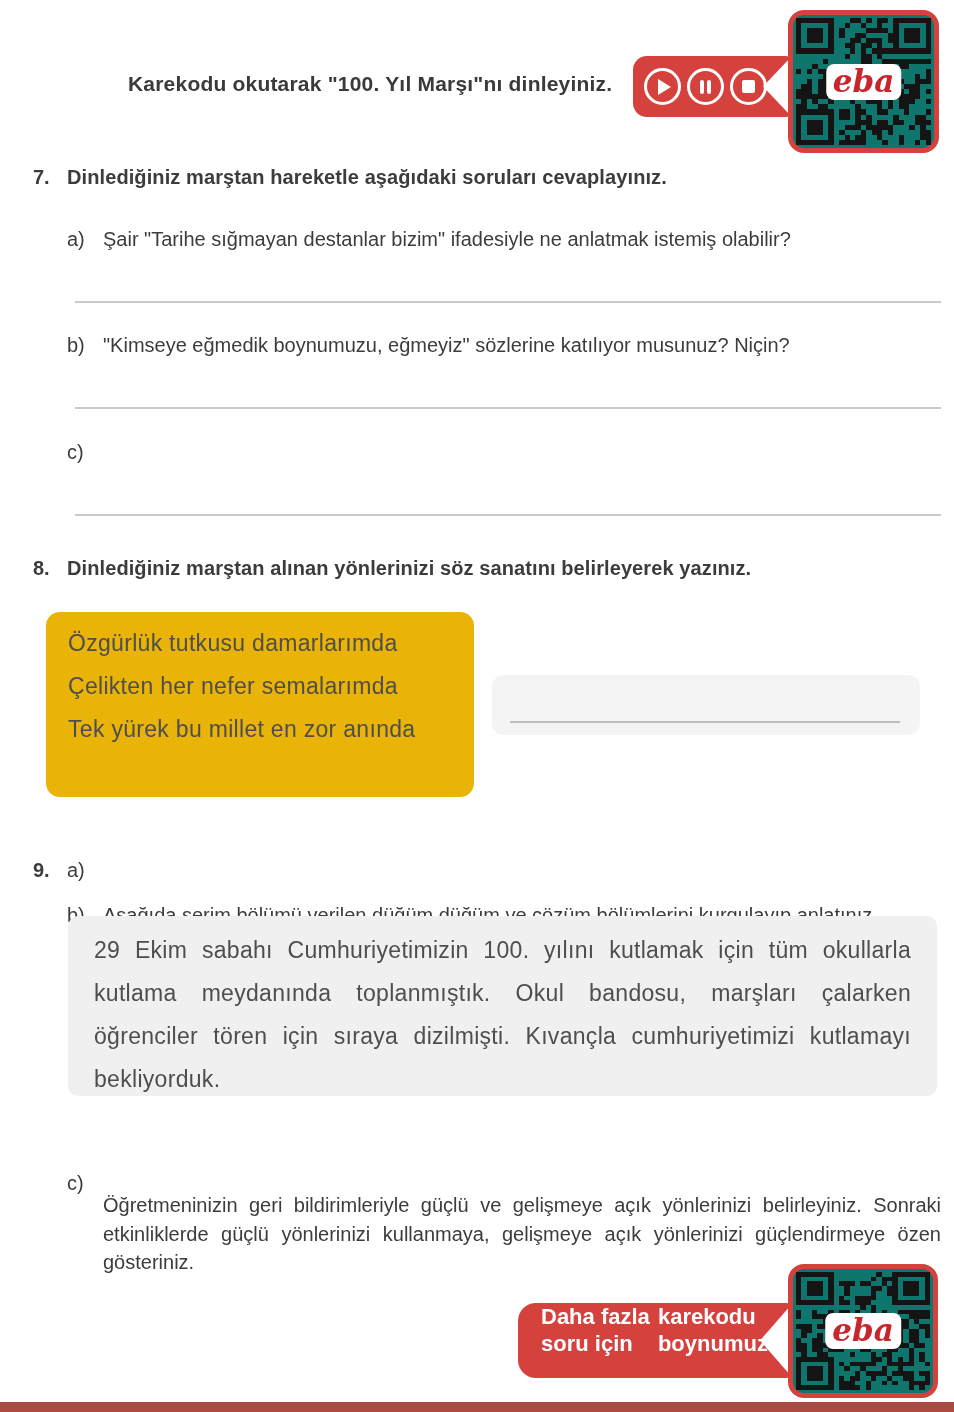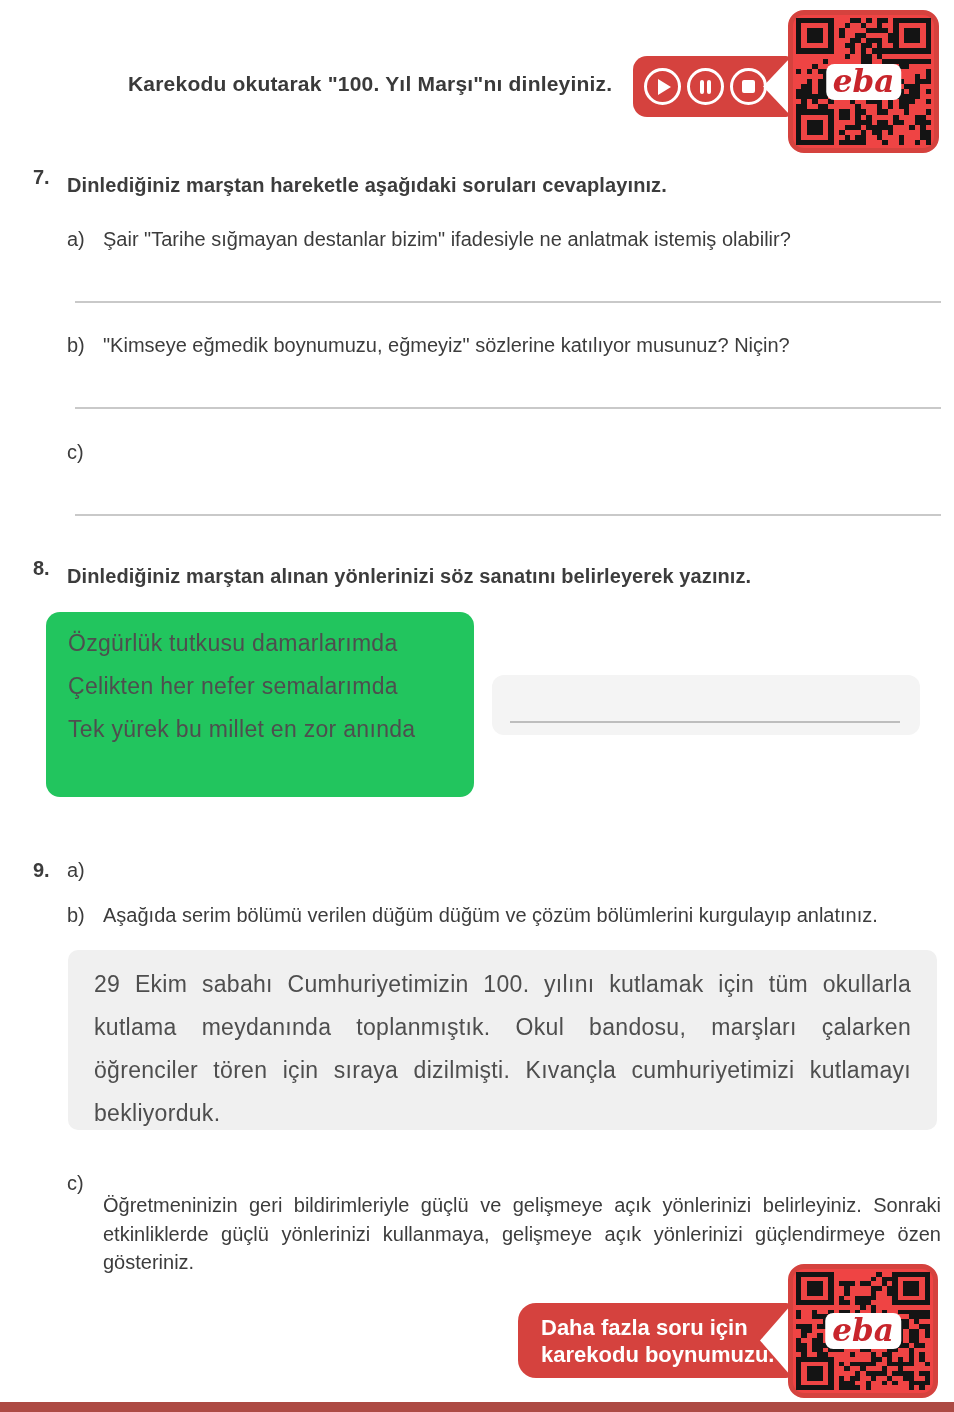--- a/index.html
+++ b/index.html
@@ -16,46 +16,46 @@
     border-radius:14px 3px 3px 14px;display:flex;align-items:center;padding-left:11px;gap:6px;box-sizing:border-box;}
   .media-circle{width:37px;height:37px;border:3px solid #fff;border-radius:50%;
     display:flex;align-items:center;justify-content:center;box-sizing:border-box;flex:none;}
   .glyph-play{width:0;height:0;border-left:13px solid #fff;border-top:8px solid transparent;border-bottom:8px solid transparent;margin-left:4px;}
   .glyph-pause{display:flex;gap:3px;}
   .glyph-pause i{display:block;width:4px;height:14px;background:#fff;border-radius:2px;}
   .glyph-stop{width:13px;height:13px;background:#fff;border-radius:2px;}
   .notch{position:absolute;right:-1px;top:2px;bottom:2px;width:27px;background:#fff;
     clip-path:polygon(100% 0,0 50%,100% 100%);}
   
-  .qr-frame{background:#ef4444;border:5px solid var(--red);border-radius:16px;padding:3px;box-sizing:border-box;}
+  .qr-frame{background:#0f766e;border:5px solid var(--red);border-radius:16px;padding:3px;box-sizing:border-box;}
   .qr-grid{position:relative;width:100%;height:100%;display:grid;grid-template-columns:repeat(25,1fr);grid-auto-rows:1fr;}
   .qr-grid i.b{background:#141414;}
   .qr-logo{position:absolute;left:50%;top:50%;transform:translate(-50%,-50%);
     background:#fff;padding:0 7px 2px 7px;border-radius:8px;
     color:#c8252c;font-family:"DejaVu Serif",serif;font-style:italic;font-weight:bold;font-size:31px;line-height:34px;}
   .qr-top{left:788px;top:10px;width:151px;height:143px;}
   .qr-bottom{left:788px;top:1264px;width:150px;height:134px;}
   
   .qrow{display:flex;align-items:flex-start;font-size:20px;color:#3c3c3c;}
   .qnum{font-weight:bold;width:34px;flex:none;}
   .qlabel{width:36px;flex:none;}
-  .qmain{font-weight:bold;letter-spacing:0.1px;margin-top:8px;}
+  .qmain{font-weight:bold;letter-spacing:0.1px;}
   .answer-line{border-top:2px solid #c9c9c9;height:0;}
   
-  .poem-box{left:46px;top:612px;width:428px;height:185px;background:#22c55e;border-radius:14px;
+  .poem-box{left:46px;top:612px;width:428px;height:185px;background:#eab308;border-radius:14px;
     padding:10px 0 0 22px;box-sizing:border-box;font-size:23px;line-height:43px;color:#4e4e4e;letter-spacing:0.3px;}
   .answer-box{left:492px;top:675px;width:428px;height:60px;background:#f4f4f4;border-radius:12px;}
   .answer-box .inner-line{position:absolute;left:18px;right:20px;bottom:12px;border-top:2px solid #bdbdbd;}
-  .passage-box{left:68px;top:950px;width:869px;height:180px;background:#f0f0f0;border-radius:10px;
+  .passage-box{left:68px;top:916px;width:869px;height:180px;background:#f0f0f0;border-radius:10px;
     padding:13px 26px 0 26px;box-sizing:border-box;font-size:23px;line-height:43px;color:#4e4e4e;
     text-align:justify;letter-spacing:0.3px;}
   .q9c-text{text-align:justify;line-height:28.5px;width:838px;margin-top:19px;}
   
   .cta-banner{left:518px;top:1303px;width:272px;height:75px;background:var(--red);
-    border-radius:18px 4px 4px 18px;display:flex;flex-direction:column;justify-content:center;
+    border-radius:18px 4px 4px 18px;display:flex;justify-content:center;
     padding-left:23px;box-sizing:border-box;color:#fff;font-weight:bold;font-size:22px;line-height:27px;}
   .cta-banner .notch{width:31px;}
   .bottom-stripe{left:0;top:1402px;width:954px;height:10px;background:#ad4a44;}
   :root{--red:#d5423e;}
 </style>
 </head>
 <body>
 
 <div class="page">
 

